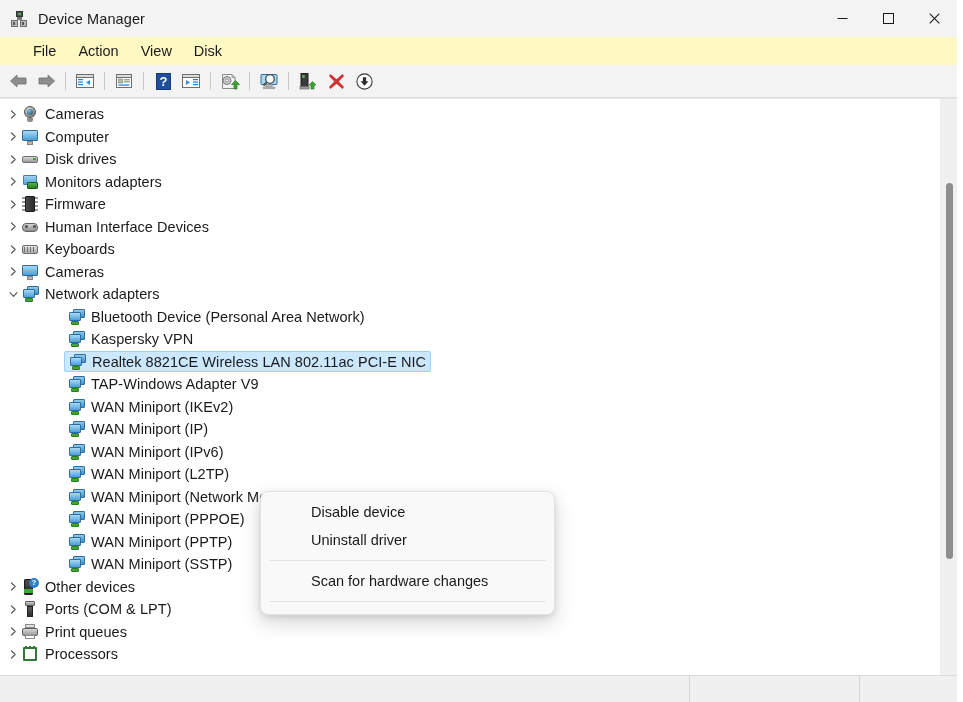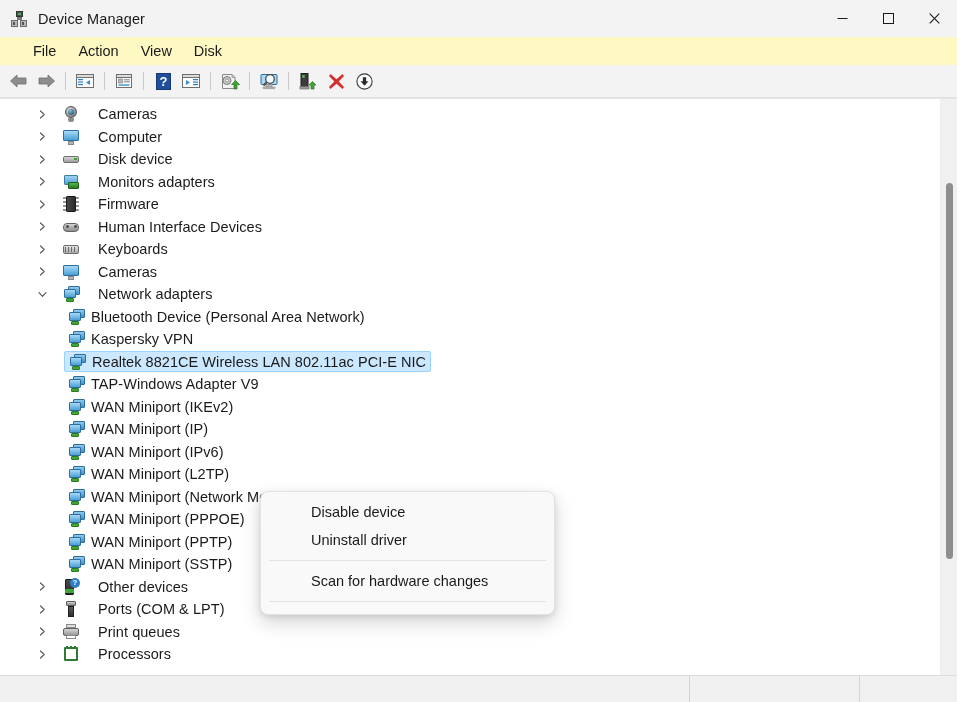--- a/index.html
+++ b/index.html
@@ -138,21 +138,21 @@
     align-items: center;
     background: #cce8ff;
     border: 1px solid #99d1ff;
     border-radius: 2px;
     padding: 0 4px 0 2px;
     height: 21px;
     margin-left: -2px;
   }
 
   
-  .lvl0 { padding-left: 35px; gap: 12px; }
+  .lvl0 { padding-left: 6px; }
   .lvl1 { padding-left: 66px; }
 
   
   .scrollbar {
     position: absolute;
     right: 0; top: 0; bottom: 0;
     width: 17px;
     background: #f0f0f0;
     border-left: 1px solid #ededed;
   }
@@ -637,21 +637,21 @@
             <svg width="9" height="9" viewBox="0 0 9 9">
               <path d="M2.5 1 L6.2 4.5 L2.5 8" fill="none" stroke="currentColor" stroke-width="1.2" stroke-linecap="round" stroke-linejoin="round"></path>
             </svg>
           </span>
           <span class="row-icon">
             <div class="ic">
               <div class="disk-body"></div>
               <div class="disk-led"></div>
             </div>
           </span>
-          <span class="row-label">Disk device</span>
+          <span class="row-label">Disk drives</span>
         </div>
         <div class="row lvl0">
           <span class="chev">
             <svg width="9" height="9" viewBox="0 0 9 9">
               <path d="M2.5 1 L6.2 4.5 L2.5 8" fill="none" stroke="currentColor" stroke-width="1.2" stroke-linecap="round" stroke-linejoin="round"></path>
             </svg>
           </span>
           <span class="row-icon">
             <div class="ic">
               <div class="mon-screen"></div>

